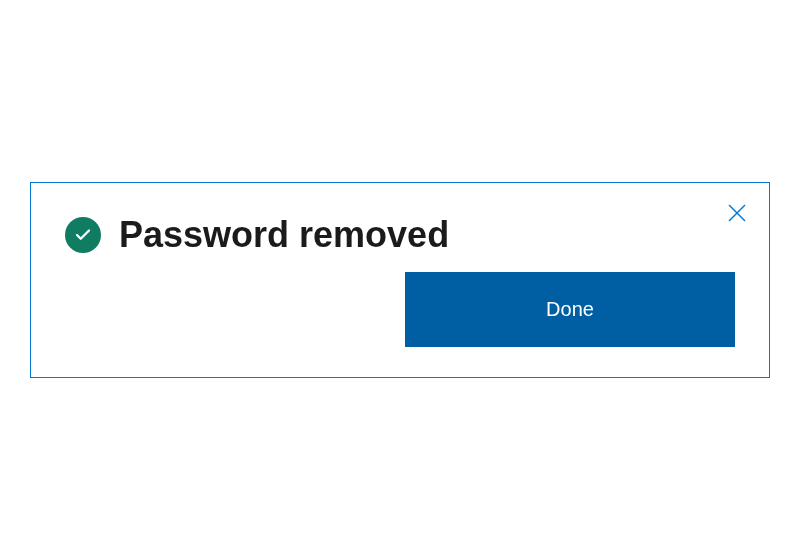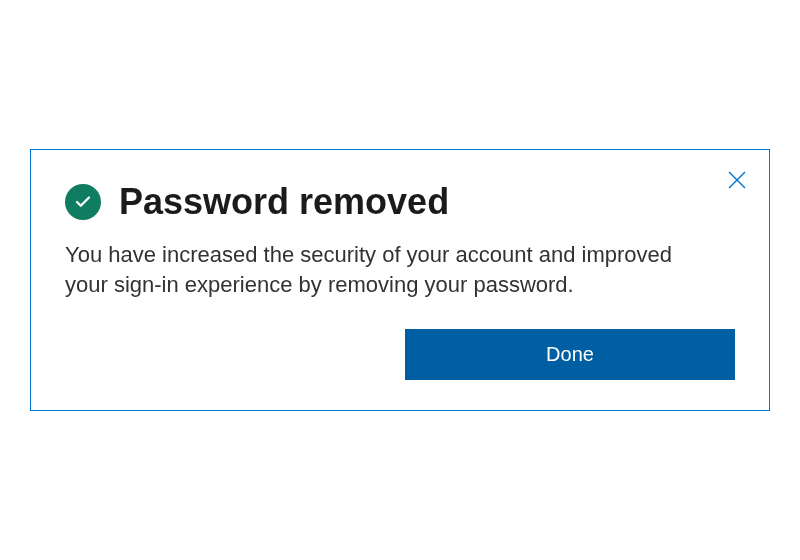--- a/index.html
+++ b/index.html
@@ -77,21 +77,21 @@
     .button-row {
       display: flex;
       justify-content: flex-end;
     }
     .done-btn {
       background: #005fa3;
       color: #ffffff;
       border: none;
       font-size: 20px;
       font-weight: 400;
-      padding: 14px 0;
+      padding: 26px 0;
       width: 330px;
       cursor: pointer;
       font-family: inherit;
     }
   </style>
 </head>
 <body>
 
 <div class="dialog">
   <button class="close-btn">
@@ -105,18 +105,17 @@
 
   <div class="header-row">
     <div class="success-circle">
       <svg viewBox="0 0 24 24" fill="none" stroke="#ffffff" stroke-width="3" stroke-linecap="round" stroke-linejoin="round">
         <polyline points="4 12 9 17 20 6"></polyline>
       </svg>
     </div>
     <h1 class="title">Password removed</h1>
   </div>
 
-  <p class="message">You have increased the security of your account and improved your sign-in experience by removing your password.</p>
 
   <div class="button-row">
     <button class="done-btn">Done</button>
   </div>
 </div>
 
 </body></html>

